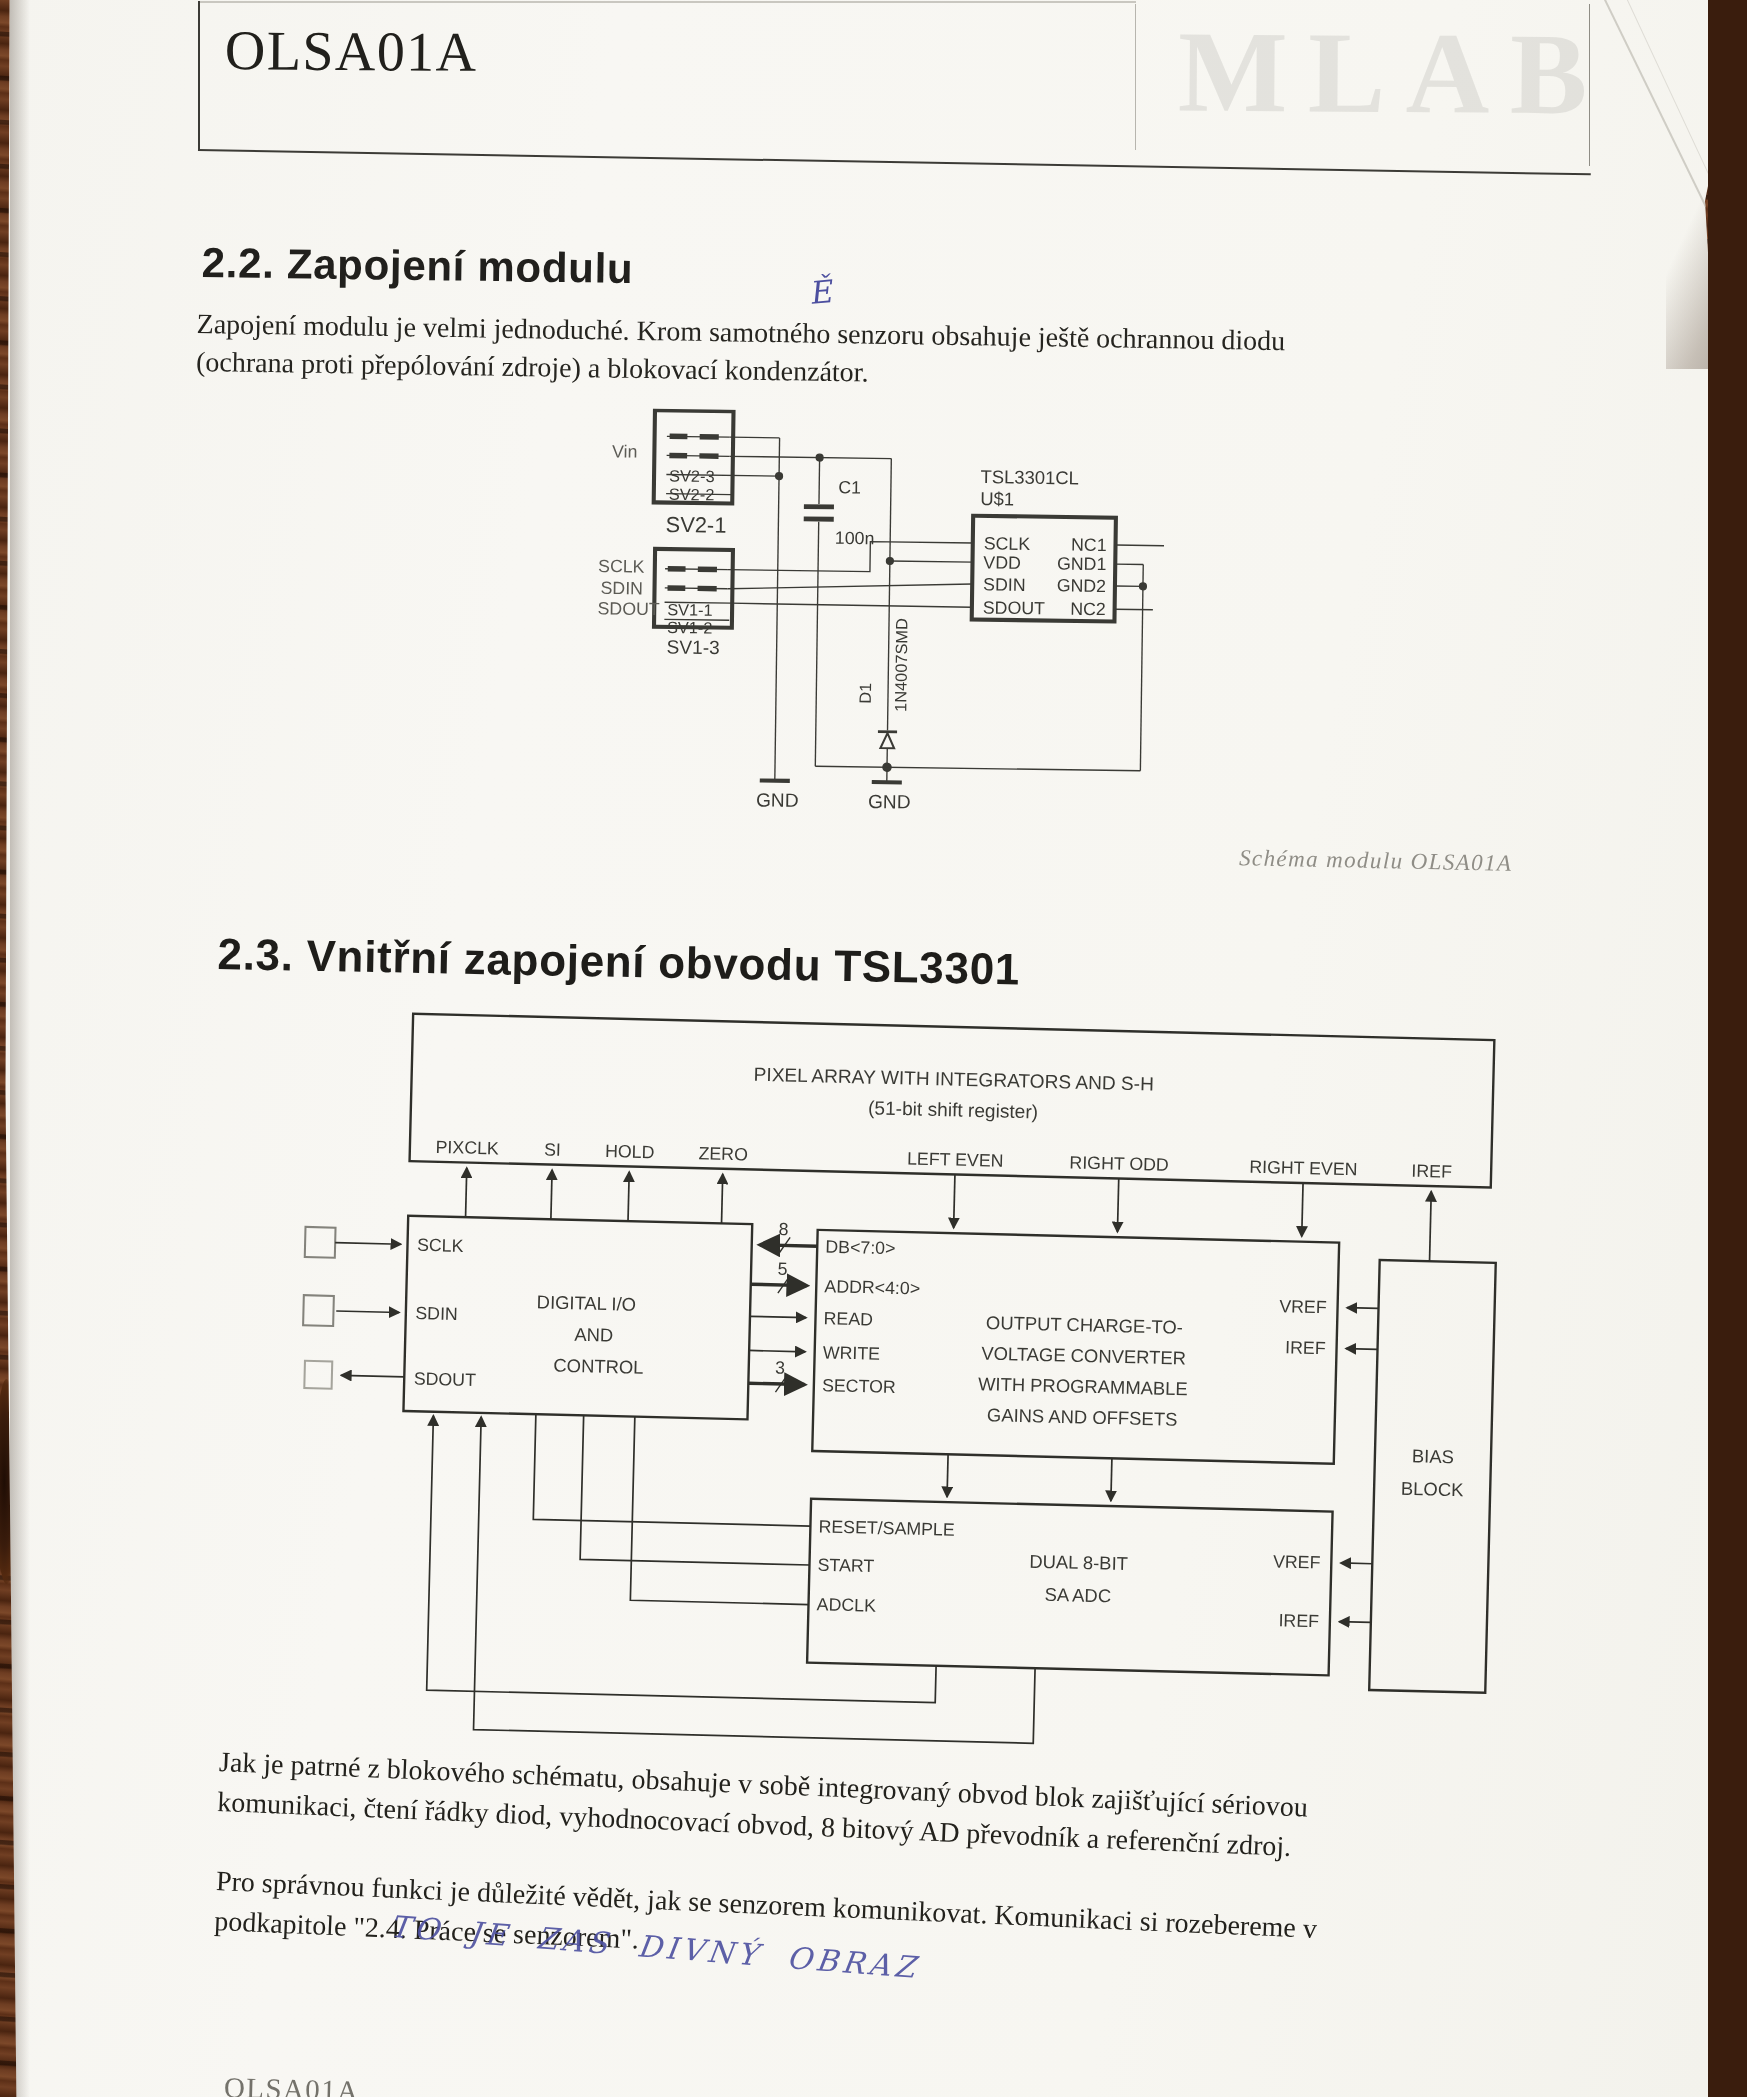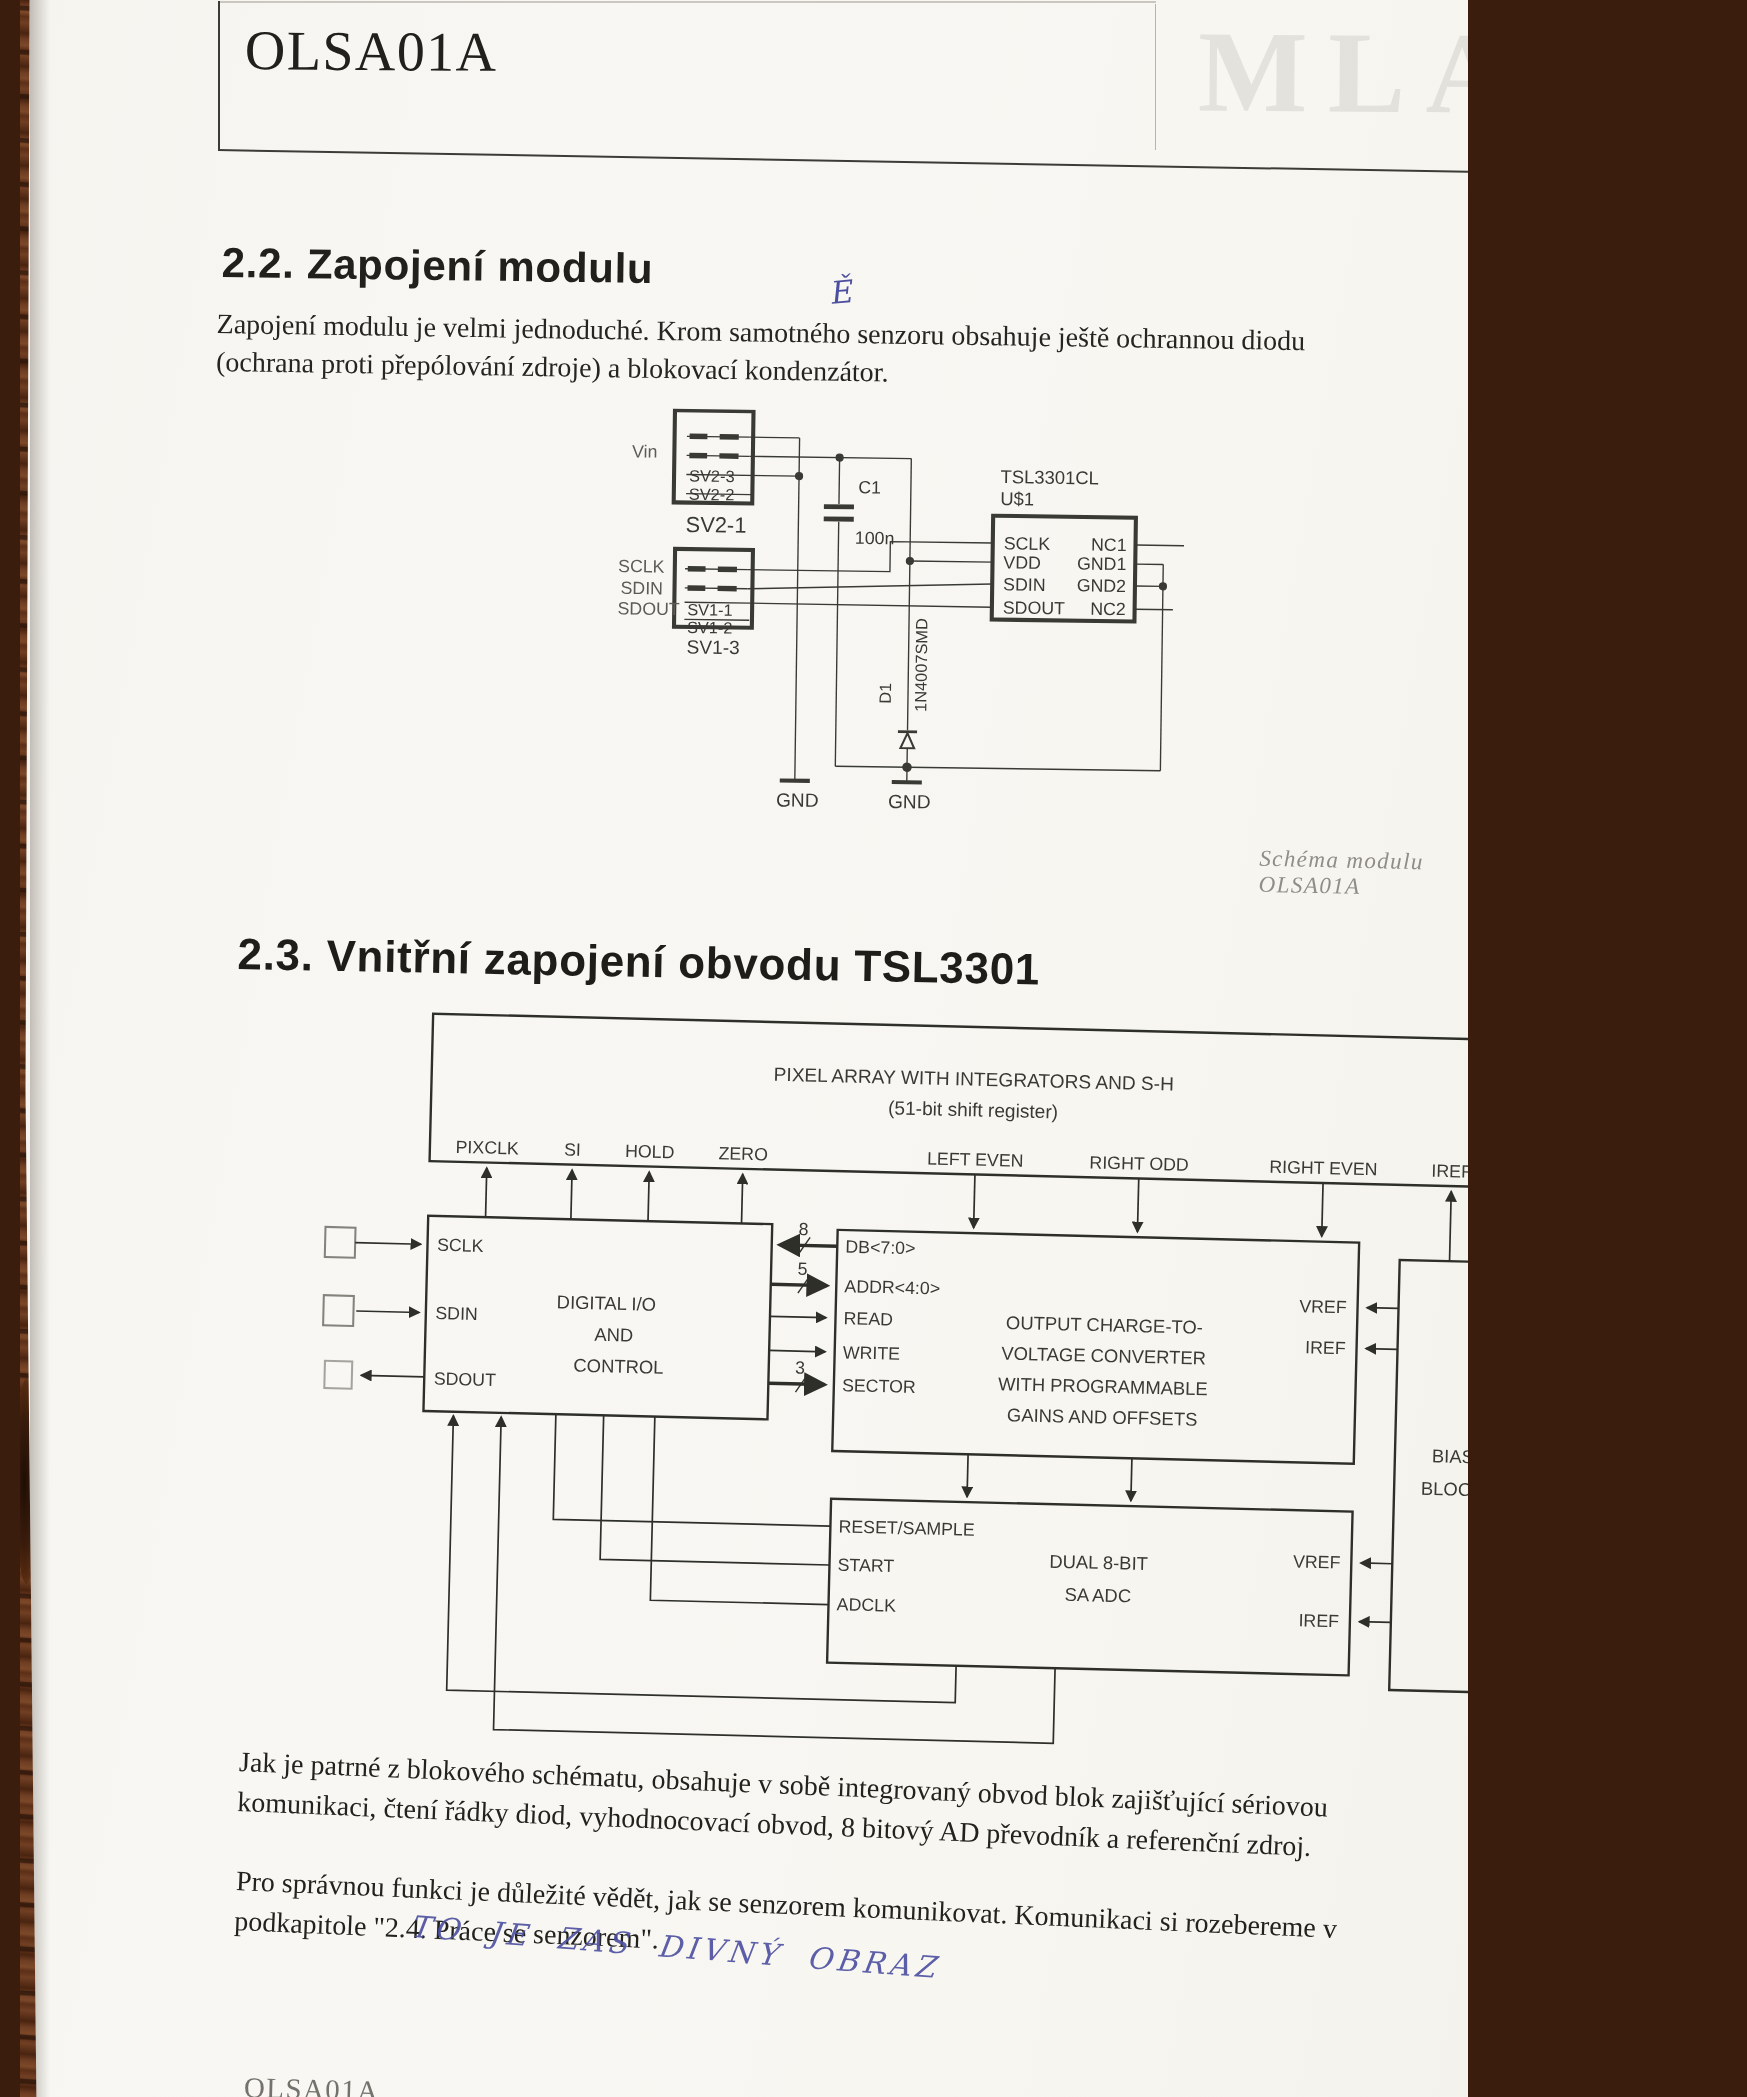--- a/index.html
+++ b/index.html
@@ -1,23 +1,22 @@
 <!DOCTYPE html>
 <html style="font-size:11px"><head>
 <meta charset="utf-8">
 <style>
   html,body{margin:0;padding:0;background:#3a1d0d;}
   .stage{
-    position:relative;width:1448px;height:2097px;overflow:hidden;
+    position:relative;width:1708px;height:2097px;overflow:hidden;
     background:
       repeating-linear-gradient(184deg, rgba(25,10,3,0.0) 0 18px, rgba(25,10,3,0.55) 19px 22.5px, rgba(25,10,3,0.0) 24px 44px),
       repeating-linear-gradient(185deg, #6e3d22 0px, #7c4829 6.1px, #5c2f17 10.2px, #713f23 16.4px, #4a2410 27px, #6e3d22 33px),
       #5f3420;
     font-family:"Liberation Sans", sans-serif;
-    margin-left:20px;
   }
   .wood-knot{position:absolute;left:-5.5px;top:1379px;width:23px;height:205px;border-radius:50%;
     background:radial-gradient(ellipse at 40% 50%, #1f0d04 0%, #3a1c0c 45%, #53290f 65%, rgba(83,41,15,0) 80%);}
   .paper{
     position:absolute;inset:0;
     background:linear-gradient(100deg,#f5f4ef 0%, #f8f7f3 30%, #f7f6f1 70%, #f3f2ec 100%);
     clip-path:polygon(9.6px 0, 1745px 0, 1705px 201px, 1712px 321px, 1737px 519px, 1734px 2097px, 16.4px 2097px, 5.5px 1092px);
   }
   .edge-shade{position:absolute;left:9.6px;top:0;width:20.5px;height:2097px;
     background:linear-gradient(90deg, rgba(40,25,12,0.25), rgba(40,25,12,0));pointer-events:none;}

